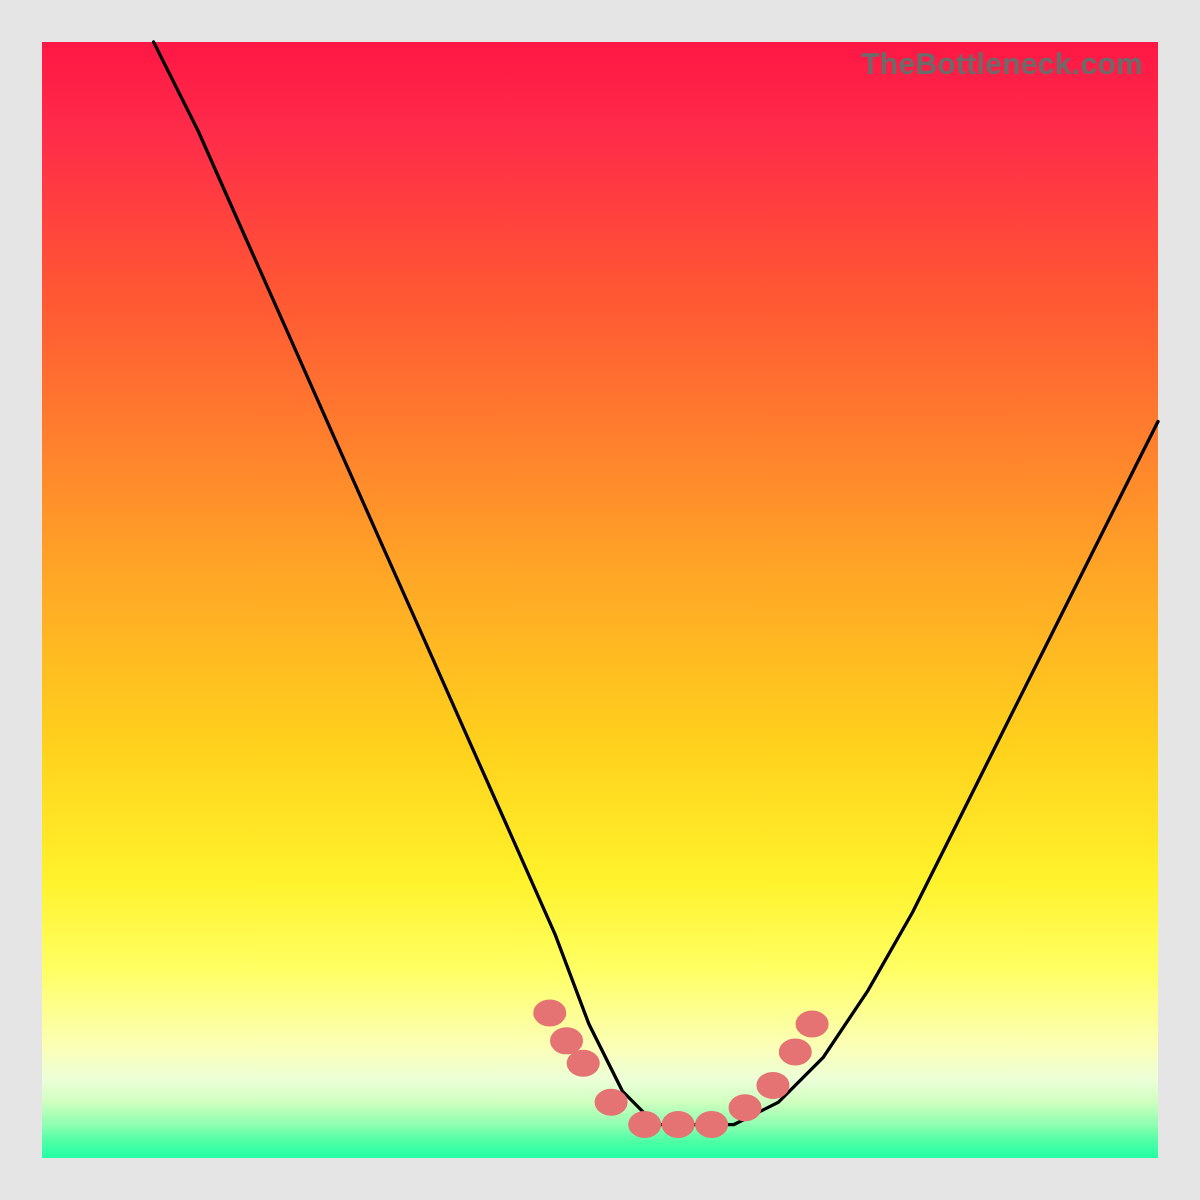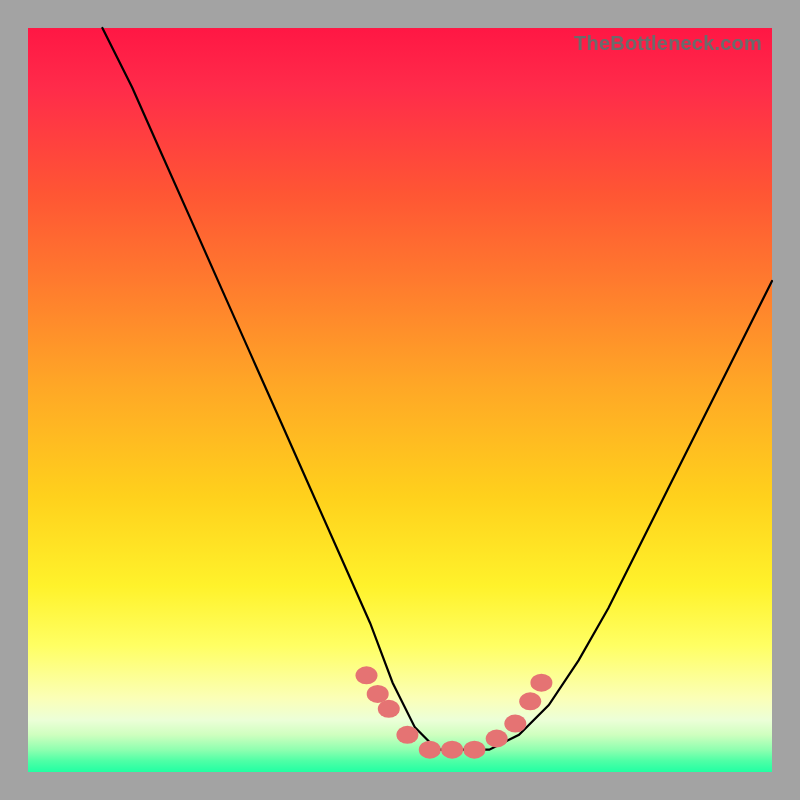--- a/index.html
+++ b/index.html
@@ -9,21 +9,21 @@
     height: 800px;
     background: #000;
     overflow: hidden;
   }
   .frame {
     position: absolute;
     left: 0;
     top: 0;
     width: 800px;
     height: 800px;
-    background: #a3a3a3;
+    background: #e5e5e5;
   }
   .plot {
     position: absolute;
     left: 28px;
     top: 28px;
     width: 744px;
     height: 744px;
     
     background: linear-gradient(
       to bottom,

